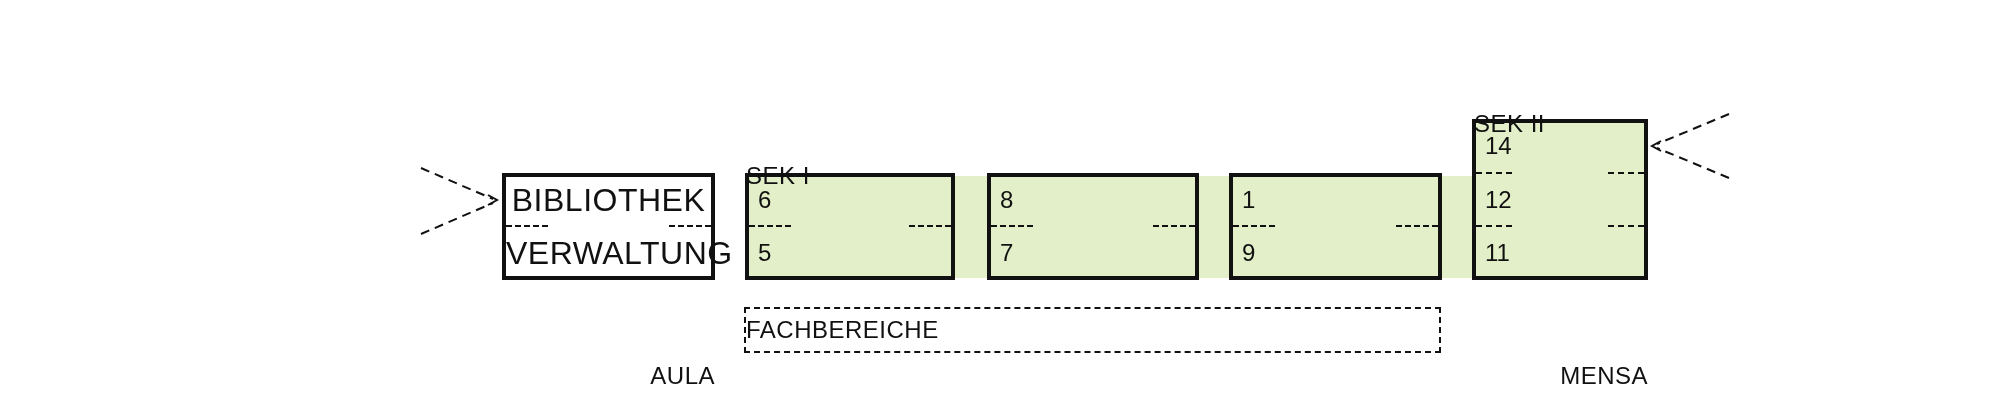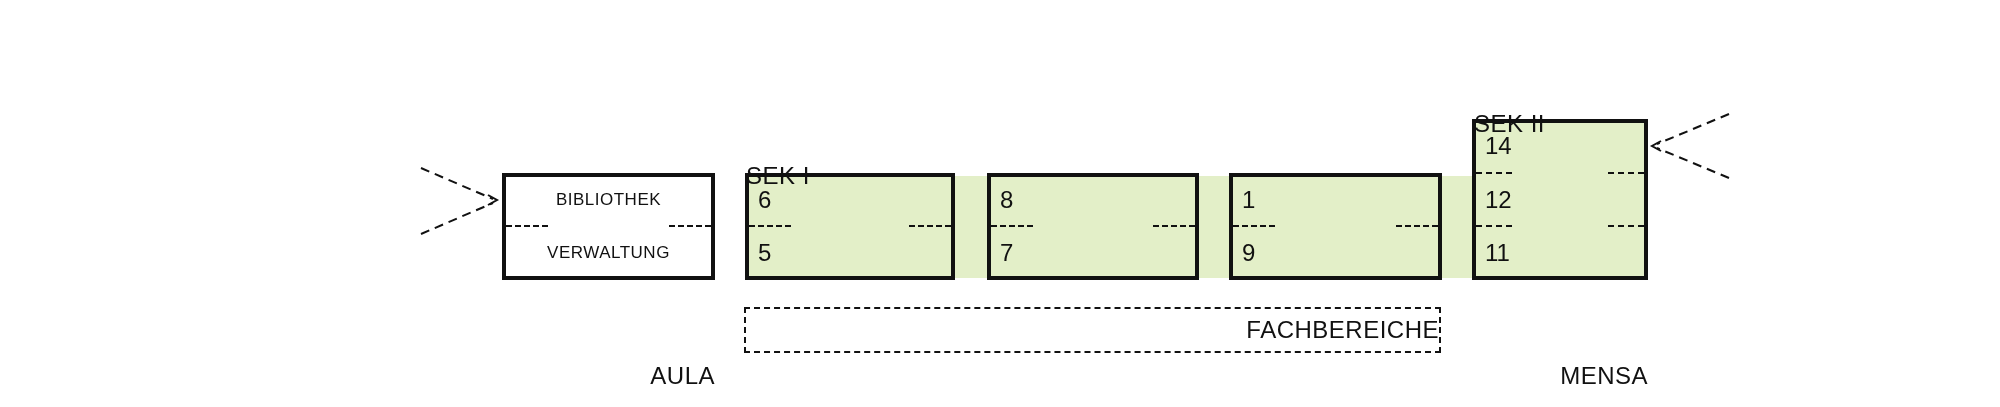--- a/index.html
+++ b/index.html
@@ -7,36 +7,36 @@
   .plan {
     position:relative; width:2000px; height:407px; background:#ffffff;
     font-family:"Liberation Sans", sans-serif; color:#111111; overflow:hidden;
   }
   .band { position:absolute; top:176px; height:102px; background:#e3efc8; }
   .box  { position:absolute; border:4px solid #111111; }
   .box.white { background:#ffffff; }
   .box.green { background:#e3efc8; }
   .room {
     position:absolute; left:0; right:0; text-align:center;
-    font-size:17px; letter-spacing:0.5px; transform:translateY(-50%); white-space:nowrap;
+    font-size:32px; letter-spacing:0.5px; transform:translateY(-50%); white-space:nowrap;
   }
   .num {
     position:absolute; left:9px; font-size:24px;
     transform:translateY(-50%); white-space:nowrap;
   }
   .dv { position:absolute; width:42px; height:0; border-top:2px dashed #111111; }
   .dv.l { left:0; }
   .dv.r { right:0; }
   .overlay { position:absolute; left:0; top:0; width:2000px; height:407px; pointer-events:none; }
   .lbl { position:absolute; font-size:24px; line-height:1; letter-spacing:0.5px; white-space:nowrap;margin-top:48px; }
   .lbl.center { text-align:right; }
   .lbl.bold { font-weight:700; font-size:28px; letter-spacing:0.5px; }
   .dashedbox {
     position:absolute; left:744px; top:307px; width:697px; height:46px;
-    border:2px dashed #111111; display:flex; align-items:center; justify-content:flex-end;
+    border:2px dashed #111111; display:flex; align-items:center; justify-content:flex-start;
     font-size:24px; letter-spacing:0.5px;
   }
 </style>
 </head>
 <body>
 
 <div class="plan">
 
   <div class="band" style="left:953px;width:36px"></div>
   <div class="band" style="left:1197px;width:34px"></div>

